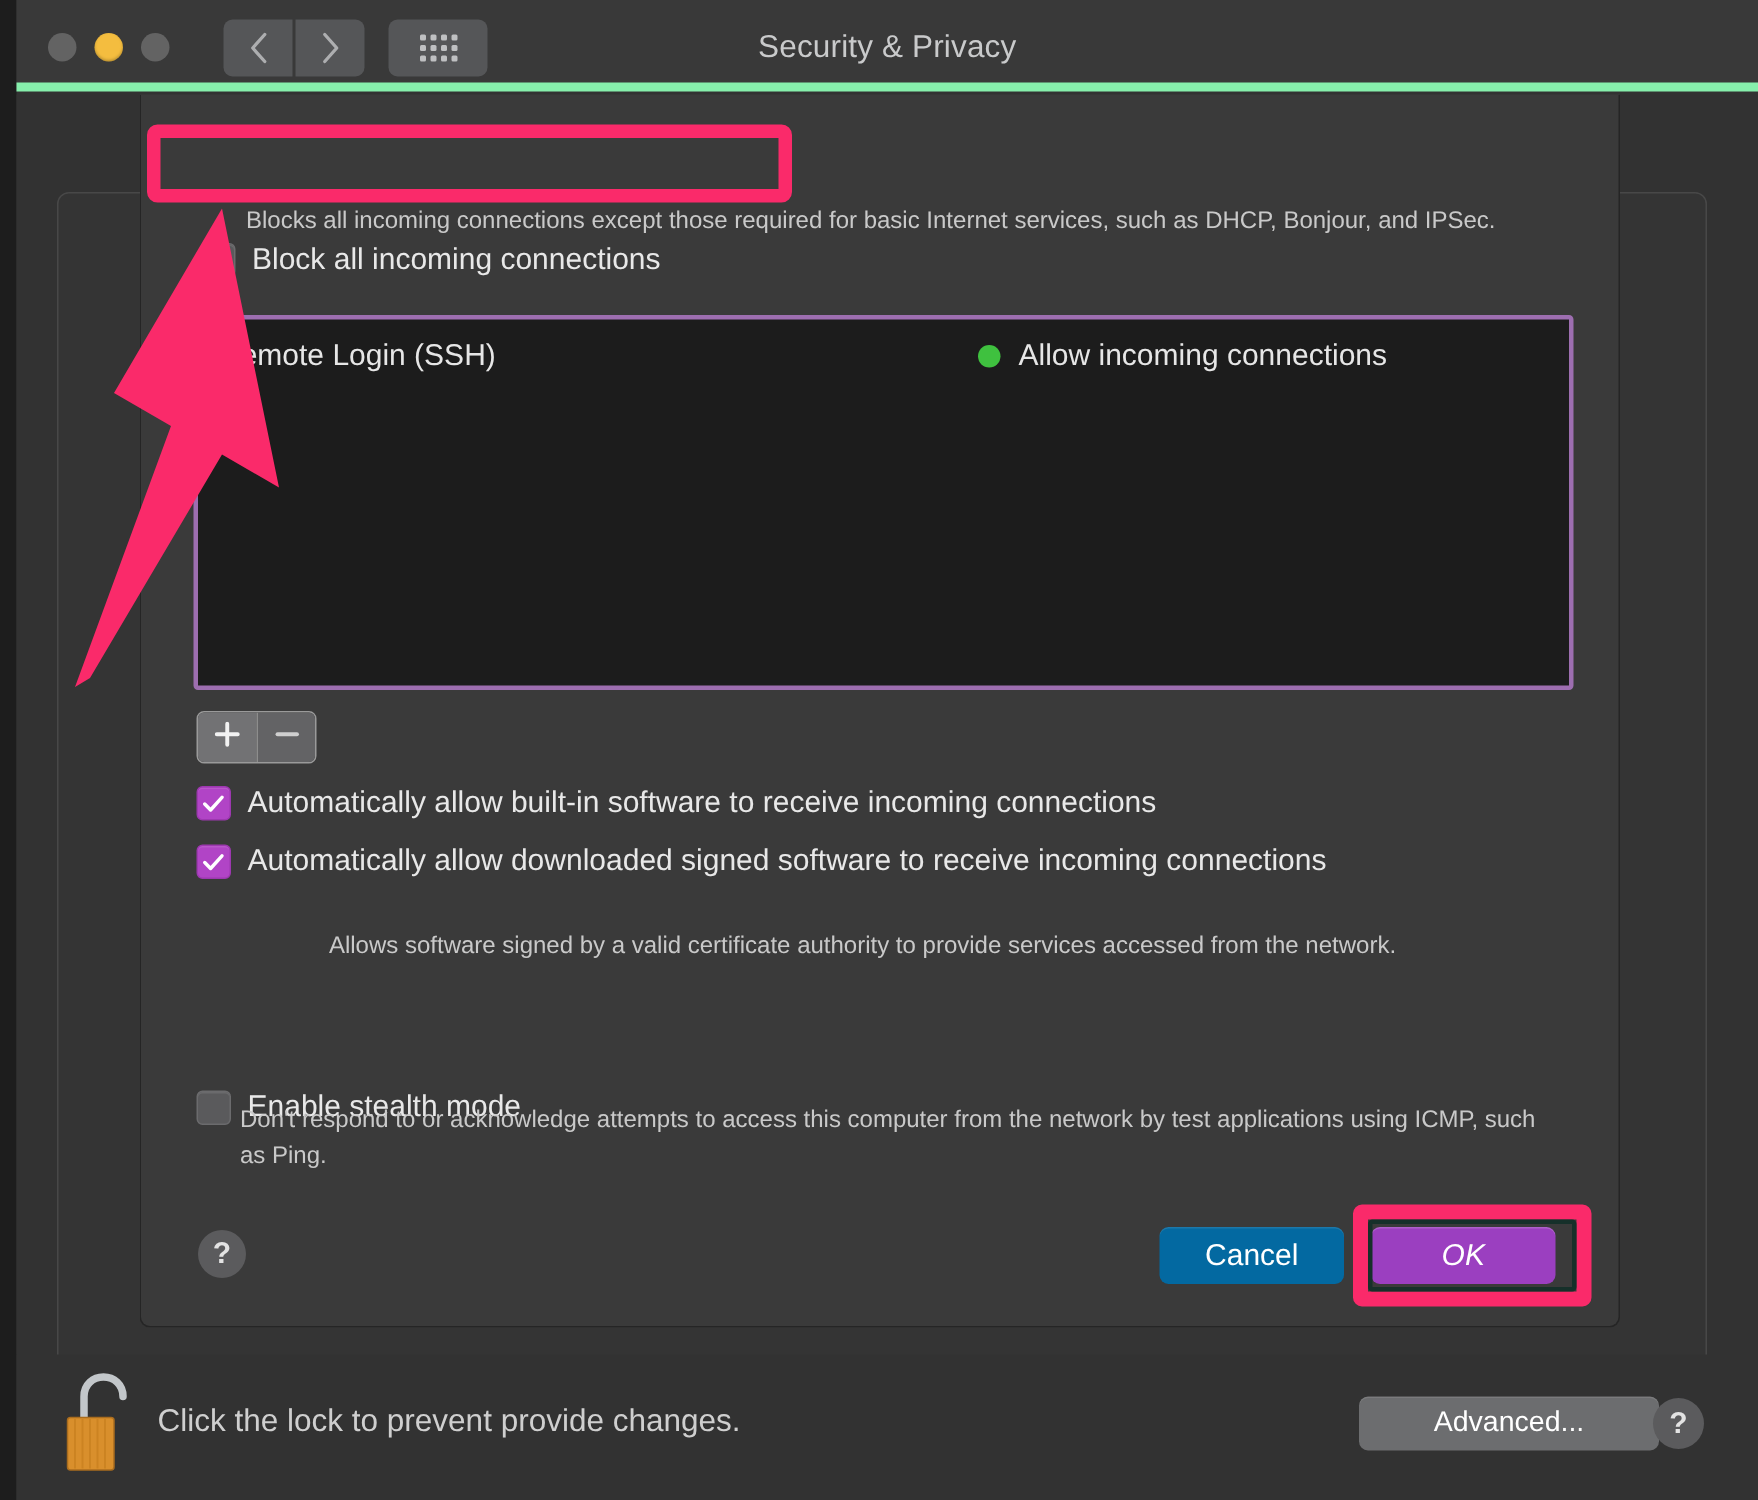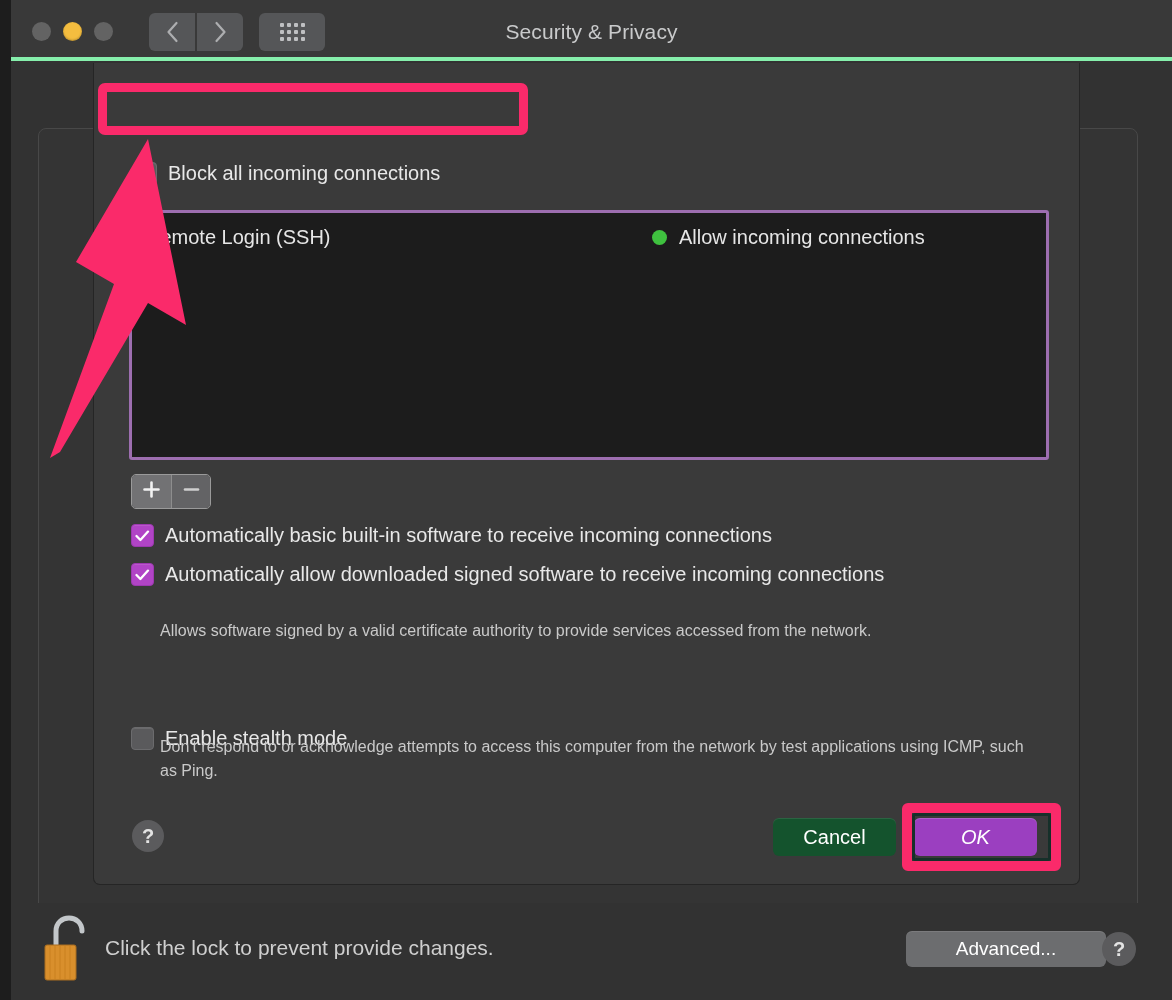--- a/index.html
+++ b/index.html
@@ -22,21 +22,21 @@
 
   
   .desktop-edge-left  { position:absolute; left:0; top:0;  width:11px; height:1000px; background:#1d1d1d; }
 
   
   .titlebar {
     position: absolute;
     left: 11px; top: 0;
     width: 1161px; height: 61px;
     background: #393939;
-    border-bottom: 4px solid #86efac;
+    border-bottom: 6px solid #86efac;
   }
   .traffic-lights {
     position: absolute; left: 21px; top: 22px;
     display: flex; gap: 12px; align-items: center;
   }
   .tl { width: 19px; height: 19px; border-radius: 50%; }
   .tl-close    { background: #636363; }
   .tl-minimize { background: #f4bd3f; box-shadow: inset 0 -1px 2px rgba(0,0,0,.25); }
   .tl-zoom     { background: #636363; }
 
@@ -175,21 +175,21 @@
     display:flex; align-items:center; justify-content:center;
     color:#e3e3e3; font-size: 20px; font-weight: bold;
   }
   .btn {
     position: absolute;
     height: 38px;
     border-radius: 6px;
     display:flex; align-items:center; justify-content:center;
     font-size: 20px; color: #ffffff;
   }
-  .btn-cancel { background: #14532d; box-shadow: inset 0 1px 0 rgba(255,255,255,.10); }
+  .btn-cancel { background: #0369a1; box-shadow: inset 0 1px 0 rgba(255,255,255,.10); }
   .btn-ok { background: #9b3fc0; box-shadow: inset 0 1px 0 rgba(255,255,255,.18); }
 
   
   .lockbar { position:absolute; left: 11px; top: 903px; width: 1161px; height: 97px; background:#323232; }
   .lock-text {
     position:absolute; left: 105px; top: 936px;
     font-size: 21px; color: #cfcfcf;
   }
   .btn-advanced {
     position:absolute; left: 906px; top: 931px;
@@ -288,20 +288,21 @@
     <div class="bg-panel"></div>
   </div>
 
   <div class="sheet">
 
     <div class="cb-row" style="left:40px; top:99px;">
       <span class="cbox"></span>
       <span class="cb-label">Block all incoming connections</span>
     </div>
 
+    <div class="helptext" style="left:70px; top:73px; width:840px;">Blocks all incoming connections except those required for basic Internet services, such as DHCP, Bonjour, and IPSec.</div>
 
     <div class="svc-list" style="left:35px; top:147px;">
       <div class="svc-row">
         <span class="svc-name">Remote Login (SSH)</span>
         <span class="svc-status">
           <span class="svc-dot"></span>
           <span class="svc-status-label">Allow incoming connections</span>
         </span>
       </div>
     </div>
@@ -322,33 +323,33 @@
         </span>
       </div>
     </div>
 
     <div class="cb-row" style="left:37px; top:461px;">
       <span class="cbox checked">
         <svg width="15" height="12" viewBox="0 0 15 12">
           <path d="M1.5 6 L5.4 10 L13 1.6" stroke="#ffffff" stroke-width="2.3" fill="none" stroke-linecap="round" stroke-linejoin="round"></path>
         </svg>
       </span>
-      <span class="cb-label">Automatically basic built-in software to receive incoming connections</span>
+      <span class="cb-label">Automatically allow built-in software to receive incoming connections</span>
     </div>
 
     <div class="cb-row" style="left:37px; top:500px;">
       <span class="cbox checked">
         <svg width="15" height="12" viewBox="0 0 15 12">
           <path d="M1.5 6 L5.4 10 L13 1.6" stroke="#ffffff" stroke-width="2.3" fill="none" stroke-linecap="round" stroke-linejoin="round"></path>
         </svg>
       </span>
       <span class="cb-label">Automatically allow downloaded signed software to receive incoming connections</span>
     </div>
 
-    <div class="helptext" style="left:66px; top:556px; width:830px;">Allows software signed by a valid certificate authority to provide services accessed from the network.</div>
+    <div class="helptext" style="left:66px; top:556px; width:830px;text-align:center;">Allows software signed by a valid certificate authority to provide services accessed from the network.</div>
 
     <div class="cb-row" style="left:37px; top:664px;">
       <span class="cbox"></span>
       <span class="cb-label">Enable stealth mode</span>
     </div>
 
     <div class="helptext" style="left:66px; top:672px; width:870px;">Don't respond to or acknowledge attempts to access this computer from the network by test applications using ICMP, such as Ping.</div>
 
     <div class="help-circle" style="left:38px; top:757px;">?</div>
 

